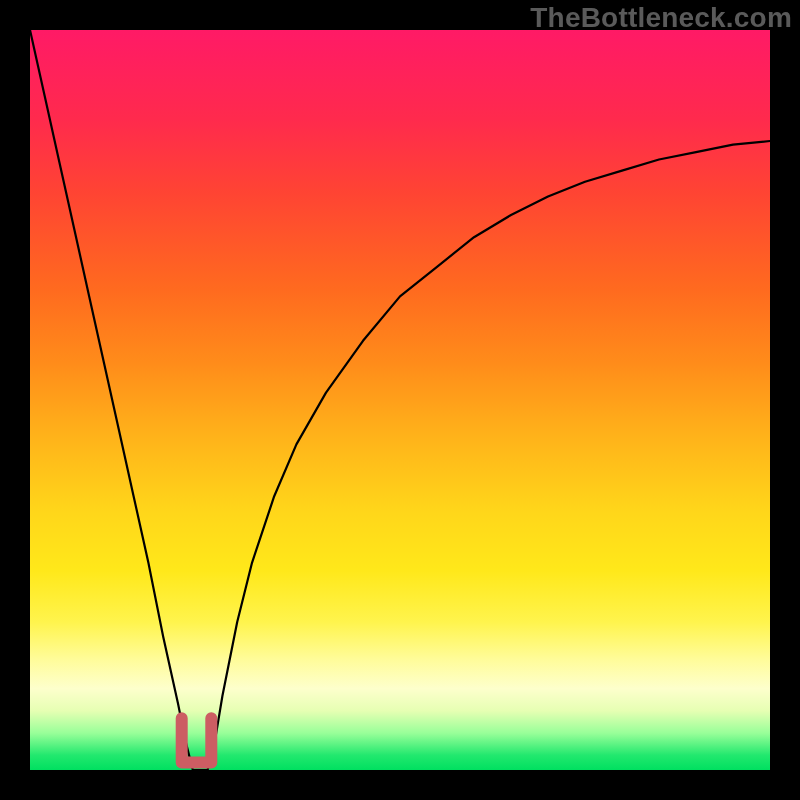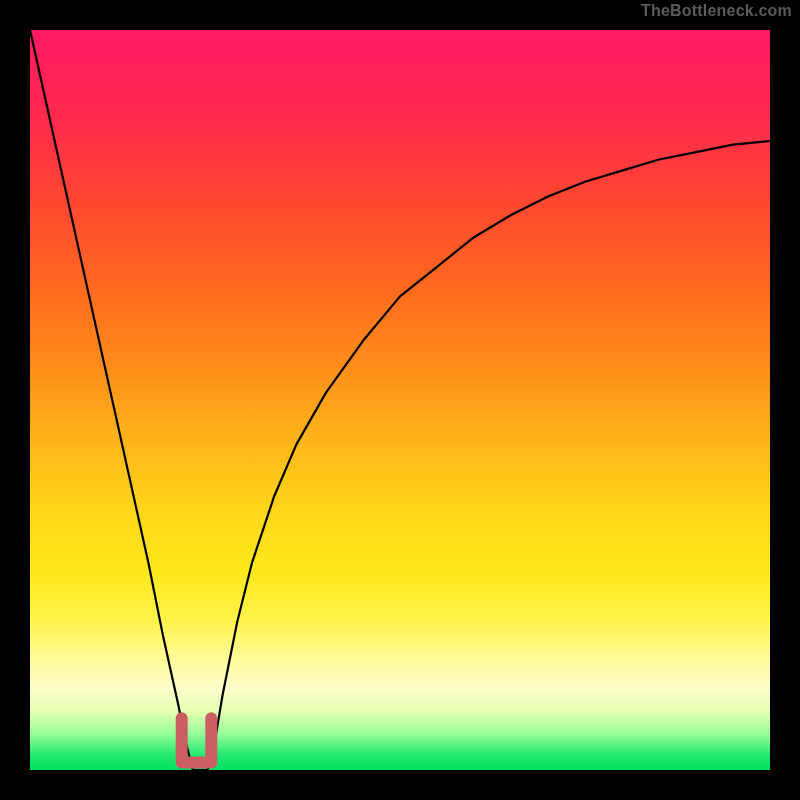--- a/index.html
+++ b/index.html
@@ -46,21 +46,21 @@
       #99ff99 95%,
       #22e86e 98%,
       #00e060 100%
     );
   }
   .watermark {
     position: absolute;
     top: 2px;
     right: 8px;
     font-family: Arial, Helvetica, sans-serif;
-    font-size: 16px;
+    font-size: 28px;
     font-weight: 600;
     color: #5a5a5a;
     letter-spacing: 0.2px;
     user-select: none;
   }
   svg.curve-layer {
     position: absolute;
     left: 0; top: 0;
     width: 100%; height: 100%;
   }

